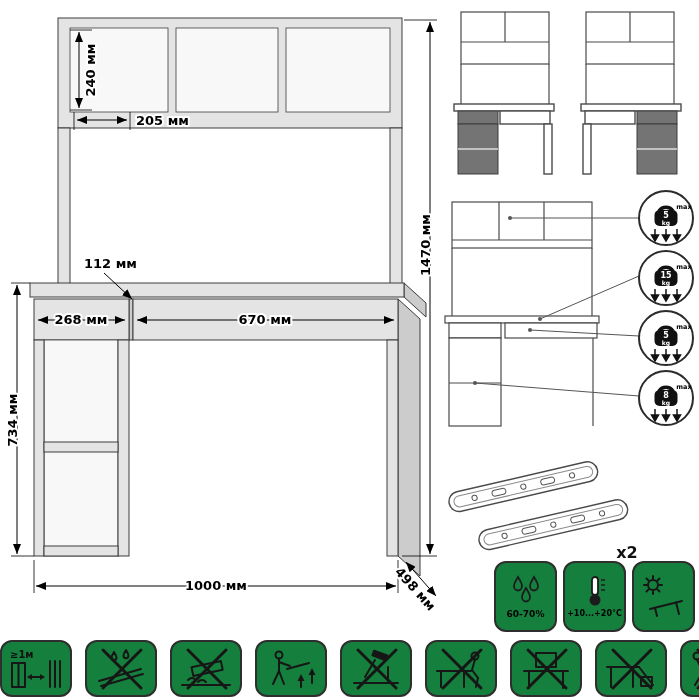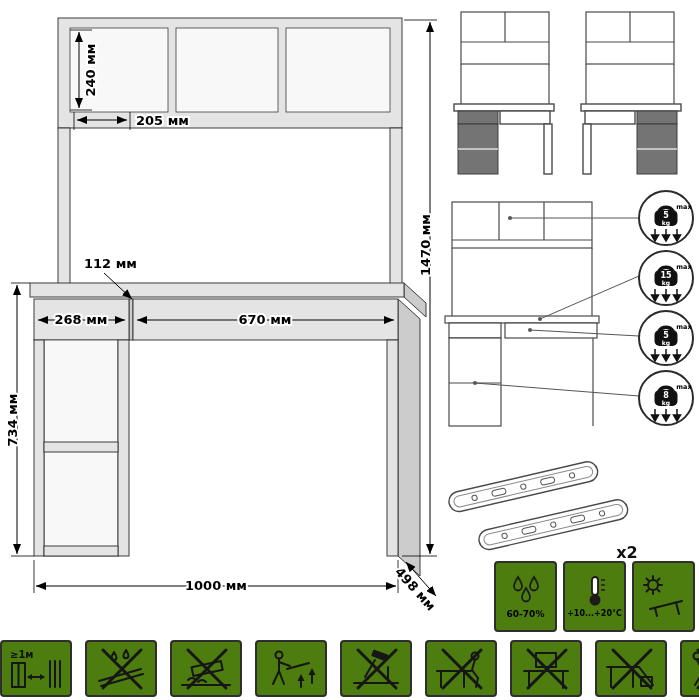--- a/index.html
+++ b/index.html
@@ -22,21 +22,21 @@
   .lnf { stroke:#4a4a4a; stroke-width:1.4; fill:#ffffff; }
   .dark { fill:#747474; stroke:#3c3c3c; stroke-width:1; }
   .hole { fill:#fff; stroke:#555; stroke-width:1; }
 
   
   .pic { stroke:#161616; stroke-width:2; fill:none; stroke-linecap:round; stroke-linejoin:round; }
   .picf { fill:#161616; stroke:none; }
   .xmark { stroke:#161616; stroke-width:3; stroke-linecap:round; }
   .drop { fill:none; stroke:#1c1c1c; stroke-width:1.8; }
 
-  .condbox, .stripbox { border:2px solid #2e2e2e; border-radius:4px; background:#4d7c0f;
+  .condbox, .stripbox { border:2px solid #2e2e2e; border-radius:12px; background:#15803d;
     display:flex; flex-direction:column; align-items:center; justify-content:center; }
   .condbox { width:63px; height:71px; }
   .stripbox { width:72px; height:57px; }
   .condlabel { font-weight:bold; font-size:9px; margin-top:2px; white-space:nowrap; }
 </style>
 </head>
 <body>
 
 <div class="sheet">
 

